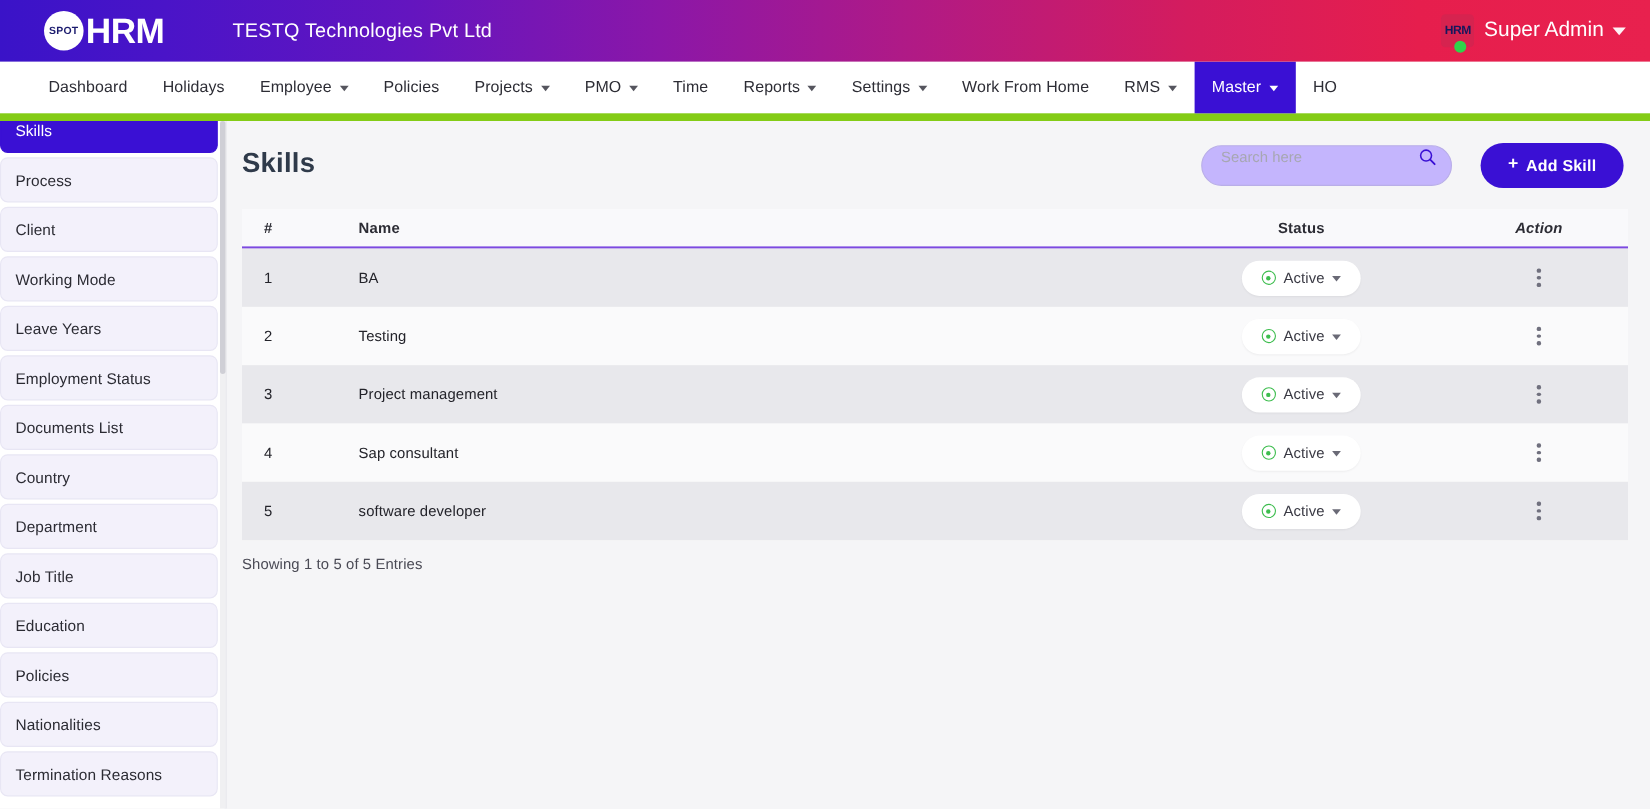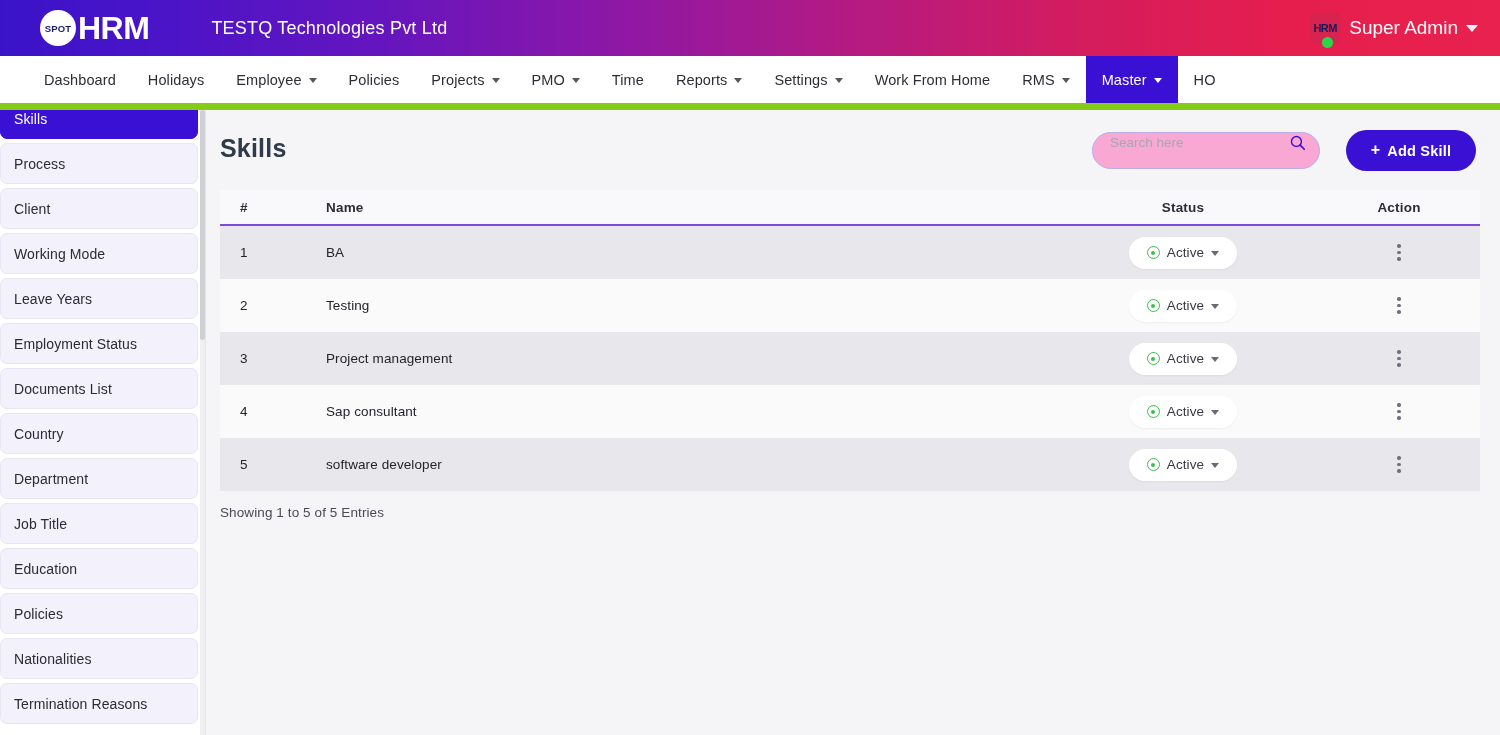--- a/index.html
+++ b/index.html
@@ -231,21 +231,21 @@
     font-weight: bold;
     color: #2f3a4a;
     letter-spacing: .2px;
   }
   .search-wrap {
     position: absolute;
     right: 180px; top: 22px;
     width: 228px; height: 37px;
     border: 1.5px solid #b9aee8;
     border-radius: 20px;
-    background: #f9a8d4;
+    background: #c4b5fd;
     display: flex;
     align-items: center;
     padding: 0 13px 16px 17px;
   }
   .search-input {
     flex: 1;
     border: none;
     outline: none;
     font-size: 13.5px;
     color: #33333c;
@@ -309,21 +309,21 @@
   .t-row .cell {
     font-size: 13.5px;
     color: #23232a;
     letter-spacing: .1px;
   }
   .c-num    { width: 48px; padding-left: 20px; flex: none; }
   .c-name   { width: 780px; padding-left: 58px; flex: none; }
   .c-status { width: 270px; display: flex; justify-content: center; flex: none; }
   .c-action { width: 162px; display: flex; justify-content: center; flex: none; }
   .t-head .c-status { justify-content: center; }
-  .t-head .c-action { justify-content: center; }
+  .t-head .c-action { justify-content: center; font-style: italic; }
 
   .status-pill {
     min-width: 108px;
     height: 32px;
     background: #ffffff;
     border-radius: 17px;
     display: flex;
     align-items: center;
     justify-content: center;
     gap: 7px;

